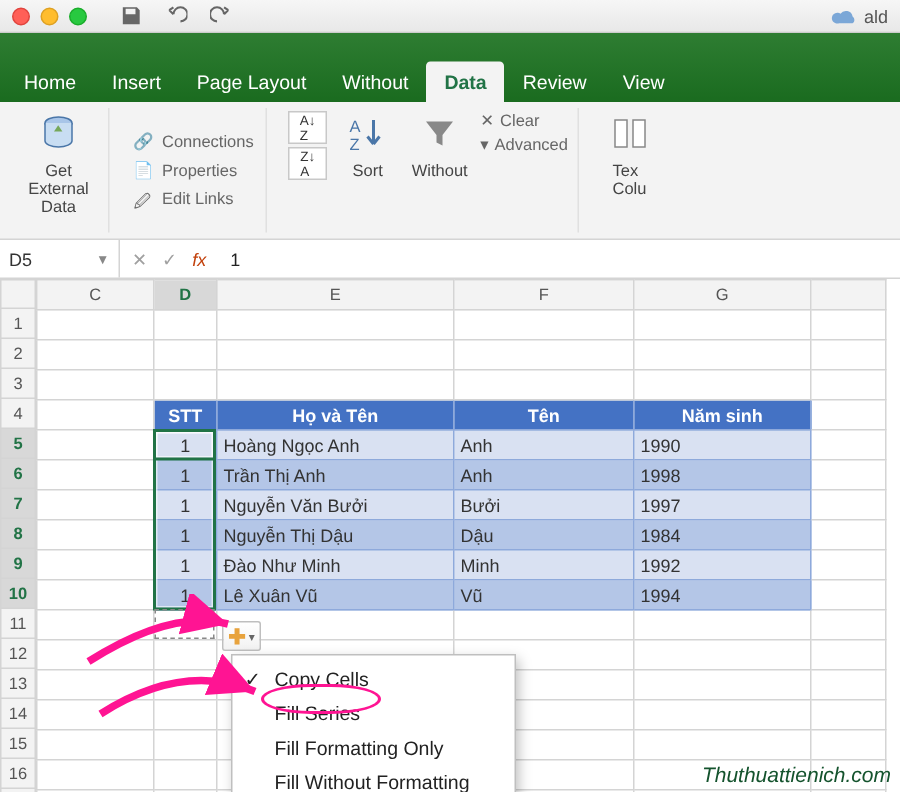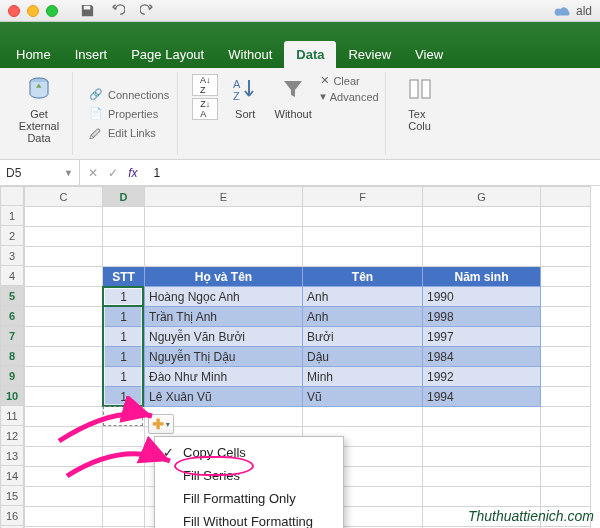--- a/index.html
+++ b/index.html
@@ -34,21 +34,21 @@
   .sort-mini .btn{border:1px solid #c8c8c8;background:#fff;width:26px;height:22px;display:flex;align-items:center;justify-content:center;font-size:10px;cursor:pointer;}
   .clear-group{display:flex;flex-direction:column;gap:3px;font-size:11px;color:#666;}
   .clear-group div{display:flex;align-items:center;gap:4px;cursor:pointer;}
 
   
   .formula-row { height:26px; border-bottom:1px solid #d4d4d4; display:flex; align-items:center; font-size:12px;}
   .name-box{width:80px;border-right:1px solid #d4d4d4;height:100%;display:flex;align-items:center;padding:0 6px;justify-content:space-between;}
   .name-box .dd{font-size:9px;color:#888;}
   .fx-area{display:flex;align-items:center;gap:10px;padding:0 8px;color:#a0a0a0;}
   .fx-area .ok{color:#a0a0a0;}
-  .fx-label{font-style:italic;color:#4c1d95;}
+  .fx-label{font-style:italic;color:#c2410c;}
   .formula-val{color:#222;margin-left:6px;}
 
   
   .sheet { position:relative; display:flex; }
   .rowhdrs{display:flex;flex-direction:column;}
   .corner{width:24px;height:20px;background:#f3f3f3;border:1px solid #d4d4d4;}
   .rh{width:24px;height:20px;background:#f3f3f3;border:1px solid #d4d4d4;border-top:none;display:flex;align-items:center;justify-content:center;font-size:11px;color:#555;}
   .rh.sel{background:#d8d8d8;color:#217346;font-weight:600;}
   .gridwrap{position:relative;}
   table.grid{border-collapse:collapse;}

